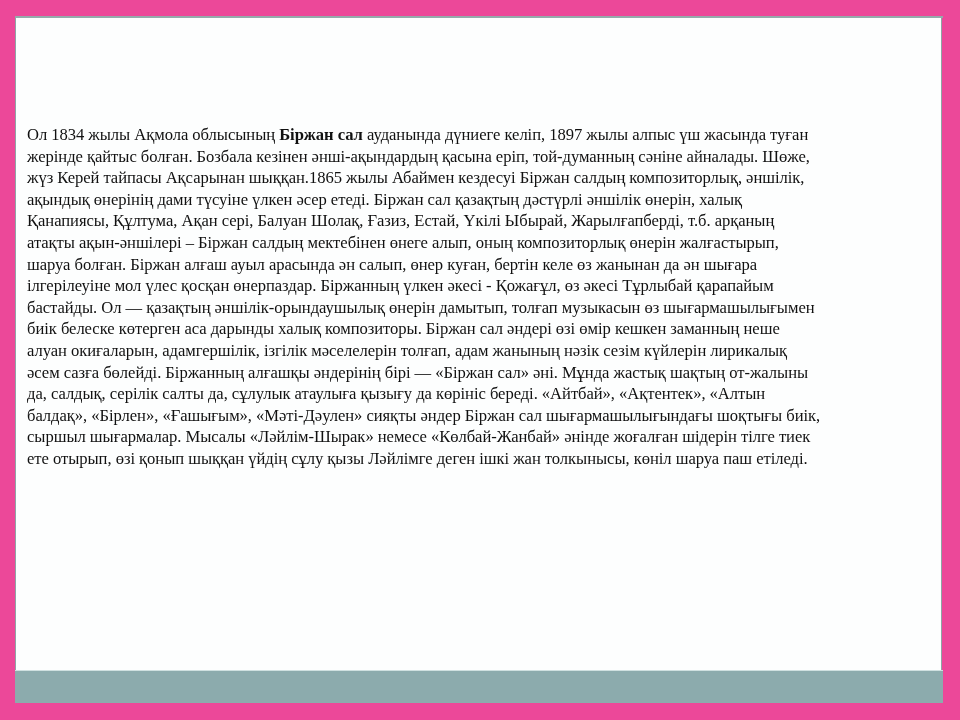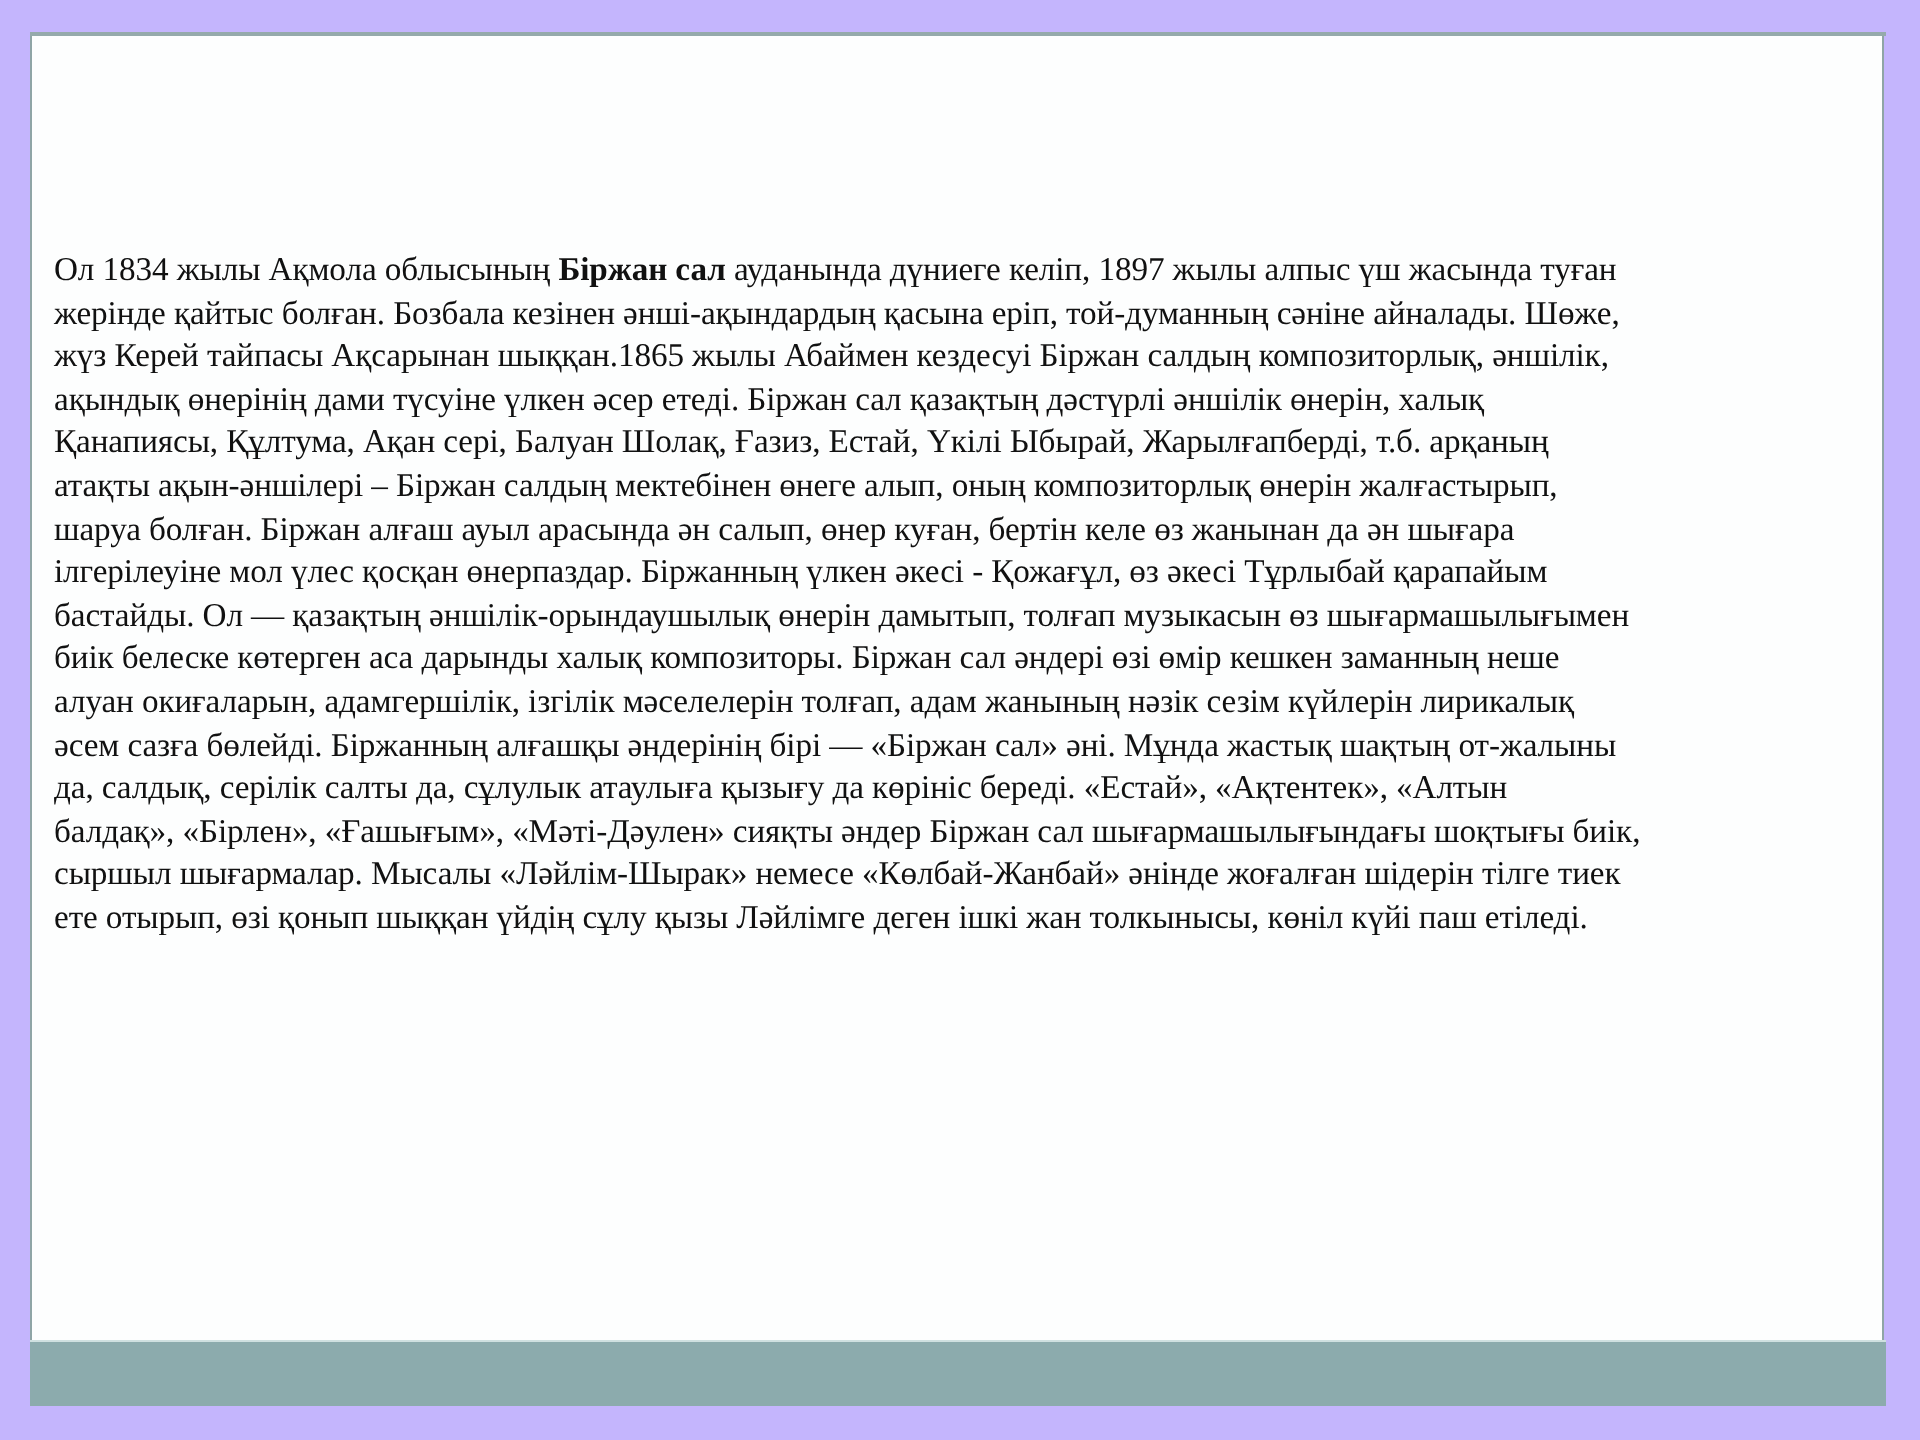--- a/index.html
+++ b/index.html
@@ -7,21 +7,21 @@
       padding: 0;
       width: 960px;
       height: 720px;
       background: #ffffff;
       overflow: hidden;
     }
     .slide {
       position: relative;
       width: 960px;
       height: 720px;
-      background: #c4b5fd;
+      background: #ec4899;
     }
     .frame {
       position: absolute;
       left: 15px;
       top: 16px;
       width: 927px;
       height: 687px;
       border: 1px solid #8fa5a6;
       border-bottom: none;
       box-sizing: border-box;
@@ -79,20 +79,20 @@
     <span class="line">жүз Керей тайпасы Ақсарынан шыққан.1865 жылы Абаймен кездесуі Біржан салдың композиторлық, әншілік,</span>
     <span class="line">ақындық өнерінің дами түсуіне үлкен әсер етеді. Біржан сал қазақтың дәстүрлі әншілік өнерін, халық</span>
     <span class="line">Қанапиясы, Құлтума, Ақан сері, Балуан Шолақ, Ғазиз, Естай, Үкілі Ыбырай, Жарылғапберді, т.б. арқаның</span>
     <span class="line">атақты ақын-әншілері – Біржан салдың мектебінен өнеге алып, оның композиторлық өнерін жалғастырып,</span>
     <span class="line">шаруа болған. Біржан алғаш ауыл арасында ән салып, өнер куған, бертін келе өз жанынан да ән шығара</span>
     <span class="line">ілгерілеуіне мол үлес қосқан өнерпаздар. Біржанның үлкен әкесі - Қожағұл, өз әкесі Тұрлыбай қарапайым</span>
     <span class="line">бастайды. Ол — қазақтың әншілік-орындаушылық өнерін дамытып, толғап музыкасын өз шығармашылығымен</span>
     <span class="line">биік белеске көтерген аса дарынды халық композиторы. Біржан сал әндері өзі өмір кешкен заманның неше</span>
     <span class="line">алуан окиғаларын, адамгершілік, ізгілік мәселелерін толғап, адам жанының нәзік сезім күйлерін лирикалық</span>
     <span class="line">әсем сазға бөлейді. Біржанның алғашқы әндерінің бірі — «Біржан сал» әні. Мұнда жастық шақтың от-жалыны</span>
-    <span class="line">да, салдық, серілік салты да, сұлулык атаулыға қызығу да көрініс береді. «Естай», «Ақтентек», «Алтын</span>
+    <span class="line">да, салдық, серілік салты да, сұлулык атаулыға қызығу да көрініс береді. «Айтбай», «Ақтентек», «Алтын</span>
     <span class="line">балдақ», «Бірлен», «Ғашығым», «Мәті-Дәулен» сияқты әндер Біржан сал шығармашылығындағы шоқтығы биік,</span>
     <span class="line">сыршыл шығармалар. Мысалы «Ләйлім-Шырак» немесе «Көлбай-Жанбай» әнінде жоғалған шідерін тілге тиек</span>
-    <span class="line">ете отырып, өзі қонып шыққан үйдің сұлу қызы Ләйлімге деген ішкі жан толкынысы, көніл күйі паш етіледі.</span>
+    <span class="line">ете отырып, өзі қонып шыққан үйдің сұлу қызы Ләйлімге деген ішкі жан толкынысы, көніл шаруа паш етіледі.</span>
   </div>
 
   <div class="footer-bar"></div>
 </div>
 
 </body></html>

